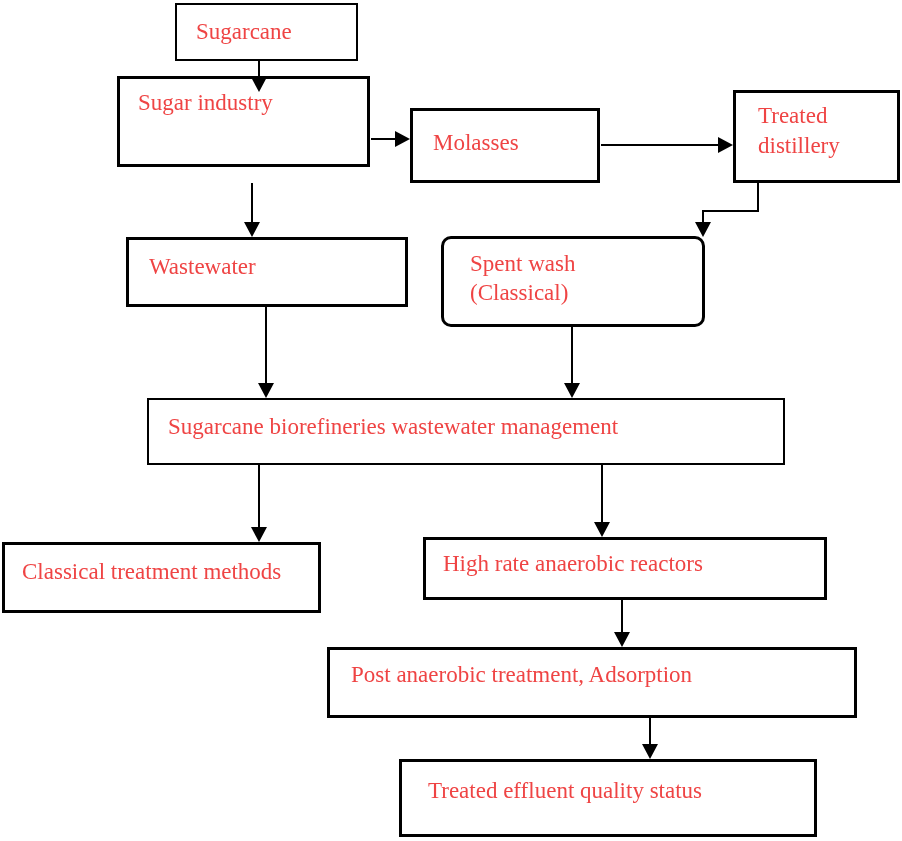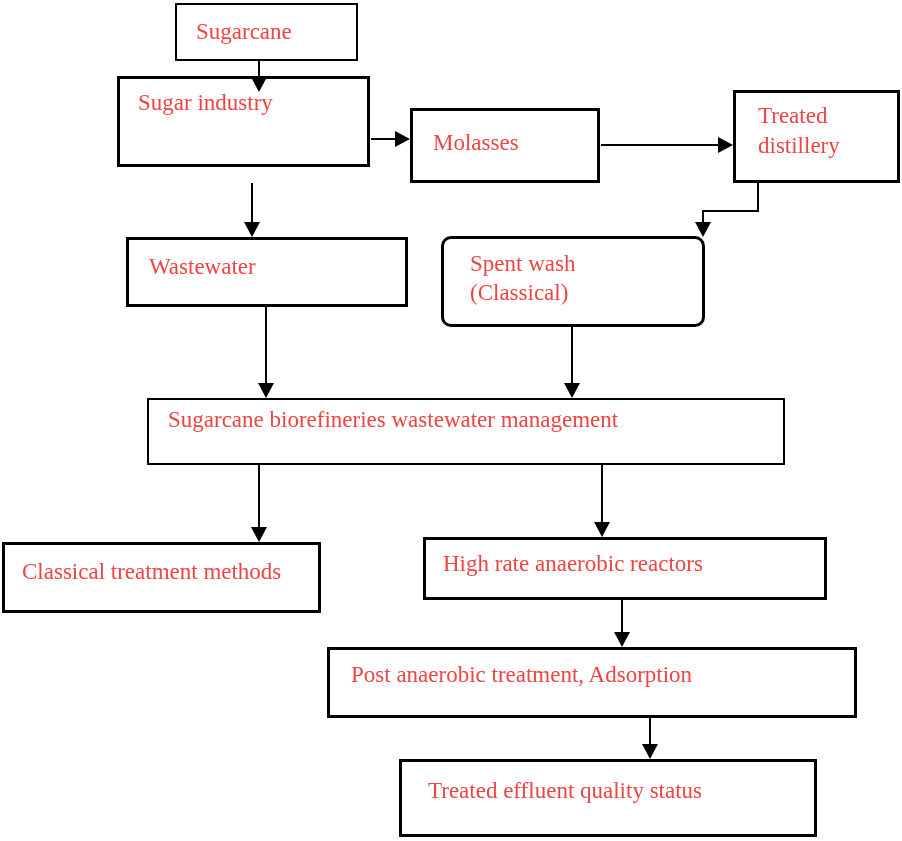--- a/index.html
+++ b/index.html
@@ -76,21 +76,21 @@
 
   <div class="node" style="left:126px;top:237px;width:282px;height:70px;padding:13px 8px 0 20px;">
     <span class="lbl">Wastewater</span>
   </div>
 
   <div class="node" style="left:441px;top:236px;width:264px;height:91px;padding:10px 6px 0 26px;line-height:29px;border-radius:10px;">
     <span class="lbl">Spent wash</span>
     <span class="lbl">(Classical)</span>
   </div>
 
-  <div class="node thin" style="left:147px;top:398px;width:638px;height:67px;padding:6px 8px 0 19px;">
+  <div class="node thin" style="left:147px;top:398px;width:638px;height:67px;padding:13px 8px 0 19px;">
     <span class="lbl">Sugarcane biorefineries wastewater management</span>
   </div>
 
   <div class="node" style="left:2px;top:542px;width:319px;height:71px;padding:13px 8px 0 17px;">
     <span class="lbl">Classical treatment methods</span>
   </div>
 
   <div class="node" style="left:423px;top:537px;width:404px;height:63px;padding:10px 18px 0 17px;">
     <span class="lbl">High rate anaerobic reactors</span>
   </div>

